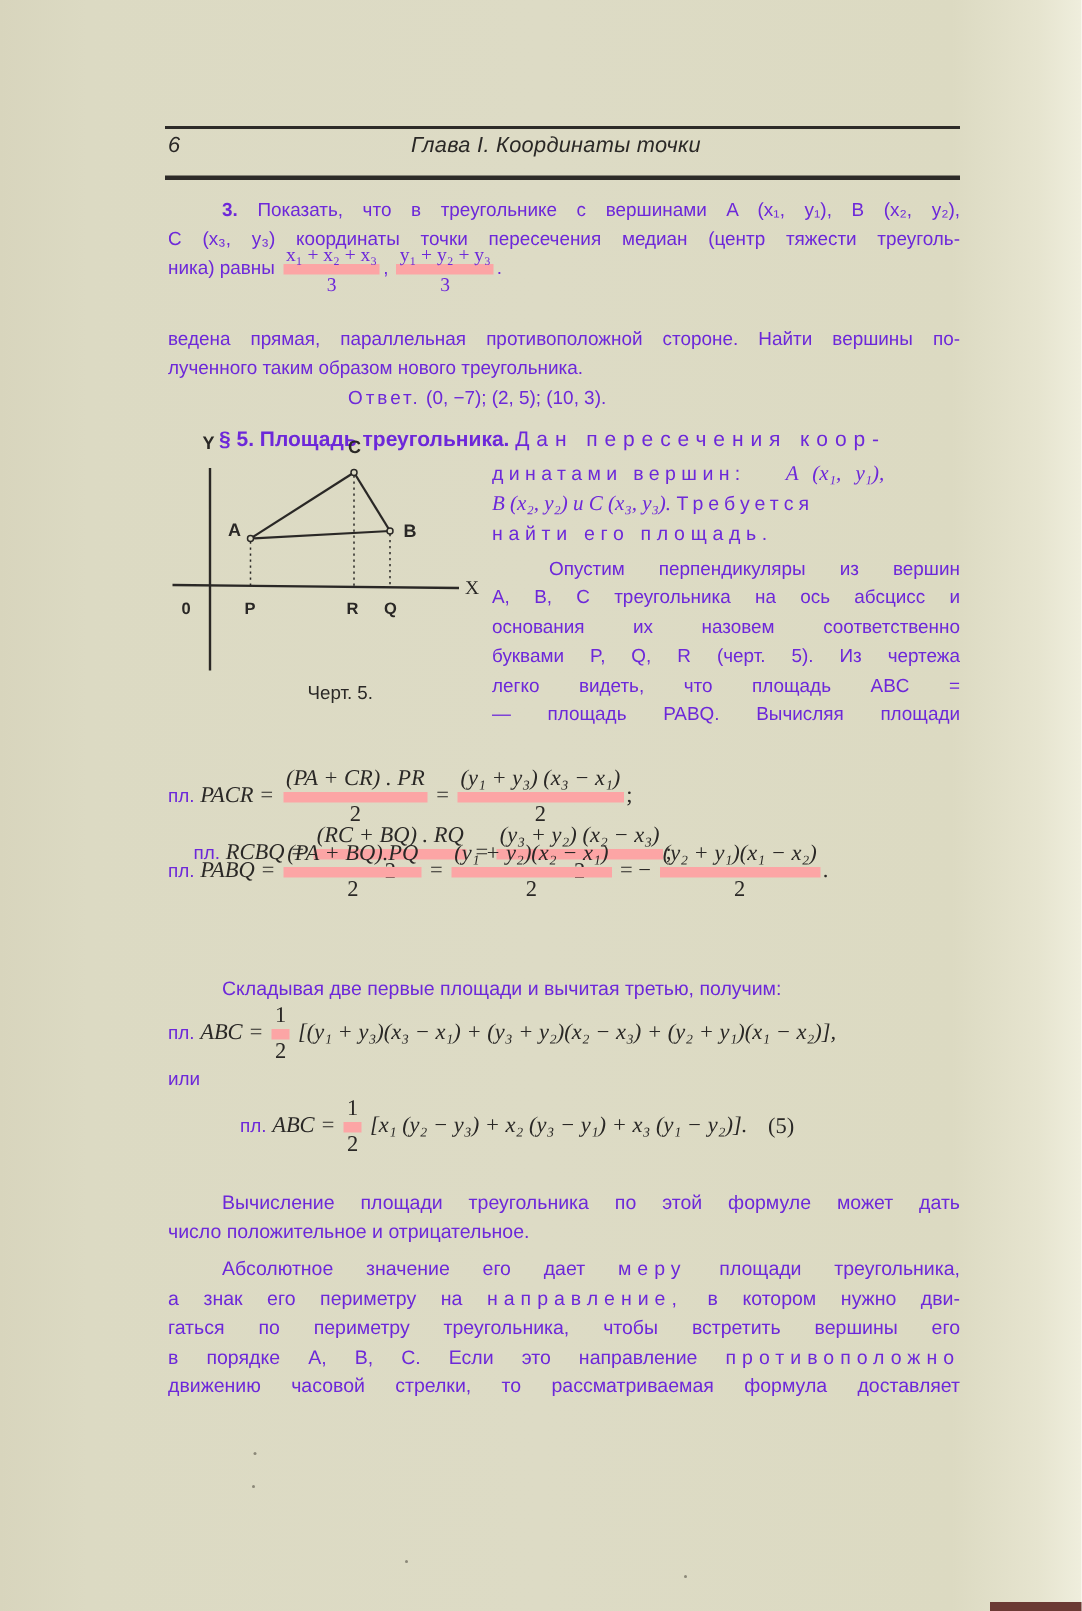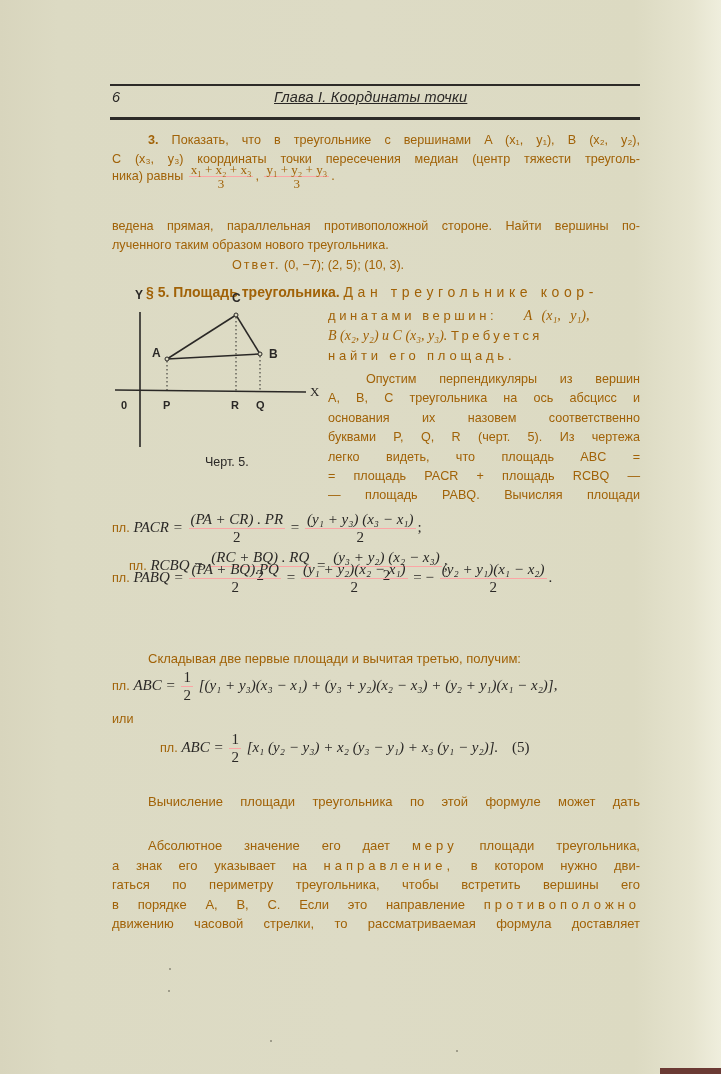--- a/index.html
+++ b/index.html
@@ -6,41 +6,41 @@
   body {
     width:721px; height:1074px; overflow:hidden; position:relative;
     background: linear-gradient(90deg, #d8d5bd 0%, #dcdac3 8%, #dddbc5 50%, #dcdac2 88%, #e6e4cf 96%, #efeedd 100%);
     font-family: "Liberation Serif", "DejaVu Serif", serif;
     color:#2a2826;
   }
   .page { position:absolute; left:0; top:0; width:721px; height:1074px; }
   .abs { position:absolute; white-space:nowrap; }
   .rule { position:absolute; left:110px; width:530px; height:2px; background:#2d2b28; }
   .hdr { font-style:italic; font-size:14.5px; font-family:"Liberation Sans", sans-serif; letter-spacing:0.2px;}
-  .txt { font-family:"Liberation Sans", sans-serif; font-size:12.6px; line-height:19px; color:#a16207; }
+  .txt { font-family:"Liberation Sans", sans-serif; font-size:12.6px; line-height:19px; color:#6d28d9; }
   .just { text-align:justify; text-align-last:justify; }
   .sp { letter-spacing:3.2px; }
   .it { font-style:italic; font-family:"Liberation Serif", serif; font-size:14px; }
   .b { font-weight:bold; }
   .math { font-family:"Liberation Serif", serif; font-size:15px; }
   .math i { font-style:italic; }
   .frac { display:inline-block; vertical-align:middle; text-align:center; margin:0 2px; }
-  .frac .num { display:block; border-bottom:1px solid #fca5a5; padding:0 2px; line-height:17px;text-align:center; }
+  .frac .num { display:block; border-bottom:7px solid #fca5a5; padding:0 2px; line-height:17px;text-align:center; }
   .frac .den { display:block; line-height:17px; }
   .smallfrac .num, .smallfrac .den { line-height:13px; font-size:13px; }
   .dot-speck { position:absolute; width:2px; height:2px; background:#8b8878; border-radius:1px; }
 </style>
 </head>
 <body>
 
 <div class="page">
 
   <div class="rule" style="top:84px;"></div>
   <div class="abs hdr" style="left:112px; top:89px;">6</div>
-  <div class="abs hdr" style="left:274px; top:89px;text-decoration:underline;">Глава I. Координаты точки</div>
+  <div class="abs hdr" style="left:274px; top:89px;">Глава I. Координаты точки</div>
   <div class="rule" style="top:117px; height:3px;"></div>
 
   <div class="abs txt just" style="left:112px; top:131px; width:528px; text-indent:36px;">
     <span class="b">3.</span>
     <span>Показать, что в треугольнике с вершинами A (x₁, y₁), B (x₂, y₂),</span>
   </div>
   <div class="abs txt just" style="left:112px; top:150px; width:528px;">C (x₃, y₃) координаты точки пересечения медиан (центр тяжести треуголь-</div>
   <div class="abs txt" style="left:112px; top:163px;">
     <span>ника) равны</span>
     <span class="frac smallfrac math">
@@ -53,42 +53,41 @@
 
   <div class="abs txt just" style="left:112px; top:217px; width:528px;">ведена прямая, параллельная противоположной стороне. Найти вершины по-</div>
   <div class="abs txt" style="left:112px; top:236px;">лученного таким образом нового треугольника.</div>
   <div class="abs txt" style="left:232px; top:256px;">
     <span class="sp" style="letter-spacing:2px;">Ответ.</span>
     <span>(0, −7); (2, 5); (10, 3).</span>
   </div>
 
   <div class="abs txt" style="left:146px; top:283px; font-size:14px; width:494px;">
     <span class="b">§ 5. Площадь треугольника.</span>
-    <span class="sp" style="letter-spacing:4.6px;">Дан треугольнике коор-</span>
+    <span class="sp" style="letter-spacing:4.6px;">Дан пересечения коор-</span>
   </div>
 
   <div class="abs txt" style="left:328px; top:306px; font-size:13px;">
     <span class="sp" style="letter-spacing:3.6px;">динатами вершин:</span>
     <span class="it" style="margin-left:23px; word-spacing:6px;">A (x₁, y₁),</span>
   </div>
   <div class="abs txt" style="left:328px; top:326px; font-size:13px;">
     <span class="it">B (x₂, y₂) и C (x₃, y₃).</span>
     <span class="sp" style="letter-spacing:3.4px;">Требуется</span>
   </div>
   <div class="abs txt" style="left:328px; top:346px; font-size:13px;">
     <span class="sp" style="letter-spacing:3.8px;">найти его площадь.</span>
   </div>
 
   <div class="abs txt" style="left:328px; top:370px; width:312px; line-height:19.4px;">
     <div class="just" style="text-indent:38px;">Опустим перпендикуляры из вершин</div>
     <div class="just">A, B, C треугольника на ось абсцисс и</div>
     <div class="just">основания их назовем соответственно</div>
     <div class="just">буквами P, Q, R (черт. 5). Из чертежа</div>
     <div class="just">легко видеть, что площадь ABC =</div>
-    <div class="just">= площадь PACR + площадь RCBQ —</div>
     <div class="just">— площадь PABQ. Вычисляя площади</div>
   </div>
 
   <svg class="abs" style="left:110px; top:282px;" width="215" height="200" viewBox="0 0 215 200">
 
     <line x1="30" y1="30" x2="30" y2="165" stroke="#2a2826" stroke-width="1.6"></line>
 
     <line x1="5" y1="108" x2="196" y2="110" stroke="#2a2826" stroke-width="1.6"></line>
 
     <line x1="57" y1="77" x2="126" y2="33" stroke="#2a2826" stroke-width="1.5"></line>
@@ -156,30 +155,31 @@
   <div class="abs math" style="left:160px; top:731px;">
     <span class="txt">пл.</span>
     <i>ABC =</i>
     <span class="frac"><span class="num">1</span><span class="den">2</span></span>
     <i>[x₁ (y₂ − y₃) + x₂ (y₃ − y₁) + x₃ (y₁ − y₂)].</i>
     <span style="margin-left:10px;">(5)</span>
   </div>
 
   <div class="abs txt" style="left:112px; top:792px; width:528px; font-size:13px; line-height:19px;">
     <div class="just" style="text-indent:36px;">Вычисление площади треугольника по этой формуле может дать</div>
+    <div>число положительное и отрицательное.</div>
   </div>
 
   <div class="abs txt" style="left:112px; top:836px; width:528px; font-size:13px; line-height:19.5px;">
     <div class="just" style="text-indent:36px;">
       <span>Абсолютное значение его дает</span>
       <span class="sp" style="letter-spacing:4px;">меру</span>
       <span>площади треугольника,</span>
     </div>
     <div class="just">
-      <span>а знак его указывает на</span>
+      <span>а знак его периметру на</span>
       <span class="sp" style="letter-spacing:4px;">направление,</span>
       <span>в котором нужно дви-</span>
     </div>
     <div class="just">гаться по периметру треугольника, чтобы встретить вершины его</div>
     <div class="just">
       <span>в порядке A, B, C. Если это направление</span>
       <span class="sp" style="letter-spacing:4px;">противоположно</span>
     </div>
     <div class="just">движению часовой стрелки, то рассматриваемая формула доставляет</div>
   </div>

